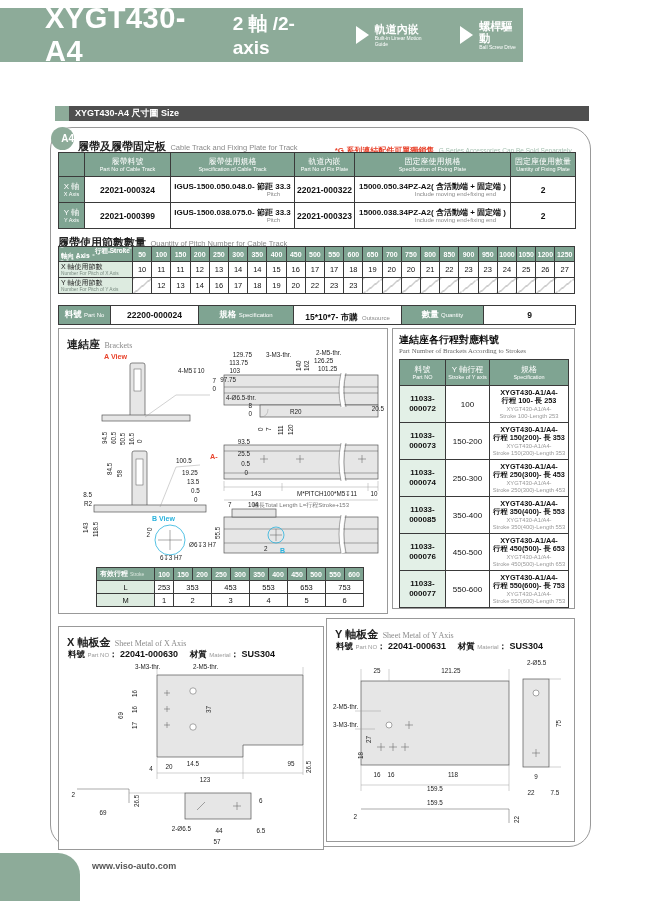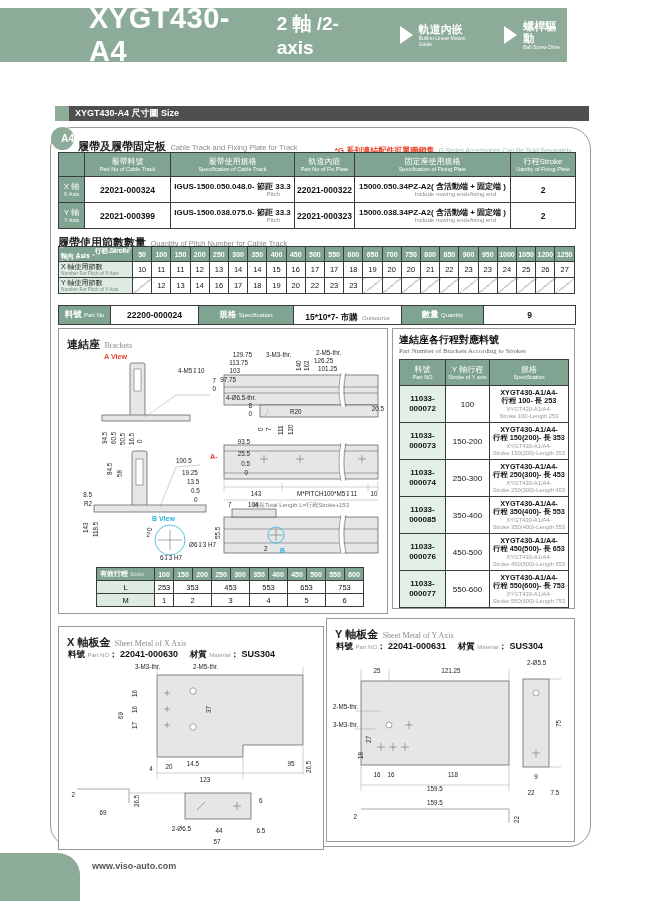--- a/index.html
+++ b/index.html
@@ -1,20 +1,20 @@
 <!DOCTYPE html>
 <html><head>
 <meta charset="utf-8">
 <style>
   html,body{margin:0;padding:0;background:#fff;}
   .page{position:relative;width:650px;height:901px;background:#fff;overflow:hidden;
         font-family:"Liberation Sans","DejaVu Sans",sans-serif;color:#111;}
   
   .banner{position:absolute;left:0;top:8px;width:523px;height:54px;background:#8dab99;
-          display:flex;align-items:center;color:#fff;padding-left:44px;}
+          display:flex;align-items:center;color:#fff;}
   .b-title{margin-left:45px;font-size:29px;font-weight:bold;letter-spacing:.5px;}
   .b-axis{font-size:19px;font-weight:bold;margin-left:9px;}
   .feat{display:flex;align-items:center;margin-left:24px;}
   .tri{width:0;height:0;border-left:13px solid #fff;border-top:9px solid transparent;
        border-bottom:9px solid transparent;margin-right:6px;}
   .feat-zh{font-size:11px;font-weight:bold;line-height:1.1;display:block;}
   .feat-en{font-size:5px;display:block;line-height:1.2;}
   
   .secbar{position:absolute;left:55px;top:106px;width:534px;height:15px;background:#4f4f4f;
           color:#fff;font-size:9px;font-weight:bold;line-height:15px;}
@@ -166,21 +166,21 @@
           </td>
       <td class="g">
             <span class="hzh">軌道內嵌</span>
             <span class="hen">Part No of Fix Plate</span>
           </td>
       <td class="g">
             <span class="hzh">固定座使用規格</span>
             <span class="hen">Specification of Fixing Plate</span>
           </td>
       <td class="g">
-            <span class="hzh">行程Stroke</span>
+            <span class="hzh">固定座使用數量</span>
             <span class="hen">Uantity of Fixing Plate</span>
           </td>
     </tr>
     <tr>
       <td class="g">
             <span class="hzh">X 軸</span>
             <span class="hen">X Axis</span>
           </td>
       <td class="v">22021-000324</td>
       <td>

